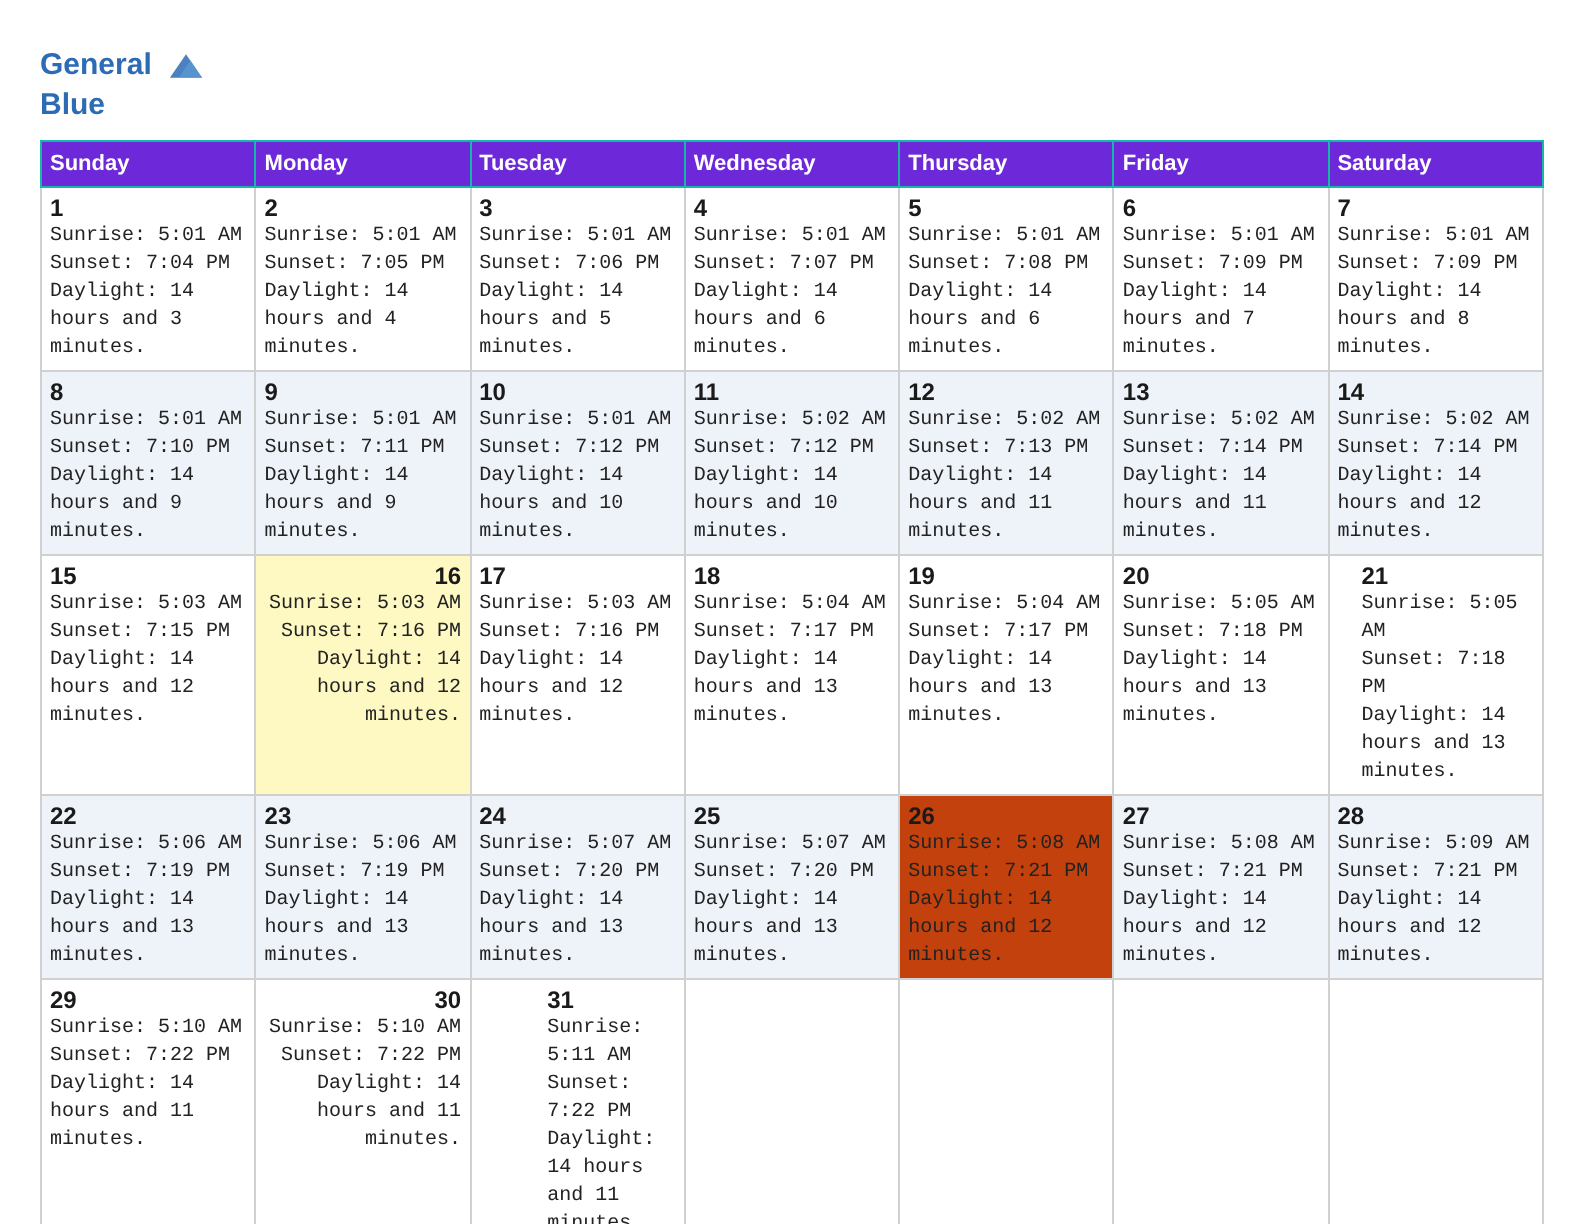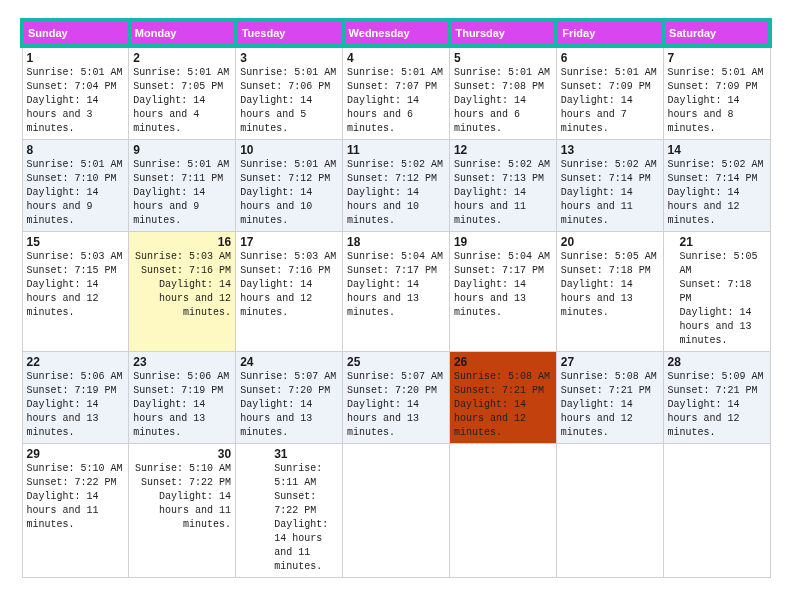--- a/index.html
+++ b/index.html
@@ -54,27 +54,27 @@
       font-size: 14px;
       color: #333;
       margin-top: 2px;
     }
     .calendar {
       width: 100%;
       border-collapse: collapse;
       font-size: 9.5px;
     }
     .calendar th {
-      background: #d946ef;
+      background: #6d28d9;
       color: #fff;
       padding: 5px 4px;
       text-align: left;
       font-size: 11px;
       font-weight: bold;
-      border: 4px solid #14b8a6;
+      border: 1px solid #14b8a6;
     }
     .calendar td {
       border: 1px solid #d0d0d0;
       vertical-align: top;
       padding: 3px 4px;
       width: 107px;
       height: 80px;
       background: #fff;
     }
     .calendar tr:nth-child(even) td {
@@ -100,20 +100,38 @@
       background: #fff !important;
     }
     .last-row td {
       height: 78px;
     }
   </style>
 </head>
 <body>
 
 <div class="page">
+  <div class="header-area">
+    <div class="logo">
+      <div>
+        <div class="logo-text">
+          <span>General</span>
+          <svg class="logo-icon" viewBox="0 0 30 24" xmlns="http://www.w3.org/2000/svg" style="display:inline-block;vertical-align:middle;margin-left:2px;">
+            <polygon points="4,20 15,4 26,20" fill="#2d6bb5" opacity="0.85"></polygon>
+            <polygon points="10,20 18,8 26,20" fill="#5b9bd5" opacity="0.7"></polygon>
+          </svg>
+        </div>
+        <div class="logo-text" style="color:#2d6bb5;font-size:15px;font-weight:bold;">Blue</div>
+      </div>
+    </div>
+    <div class="title-area">
+      <div class="month-title"></div>
+      <div class="location-title"></div>
+    </div>
+  </div>
 
   <table class="calendar">
     <thead>
       <tr id="weekday-header">
           <th>Sunday</th>
           <th>Monday</th>
           <th>Tuesday</th>
           <th>Wednesday</th>
           <th>Thursday</th>
           <th>Friday</th>

